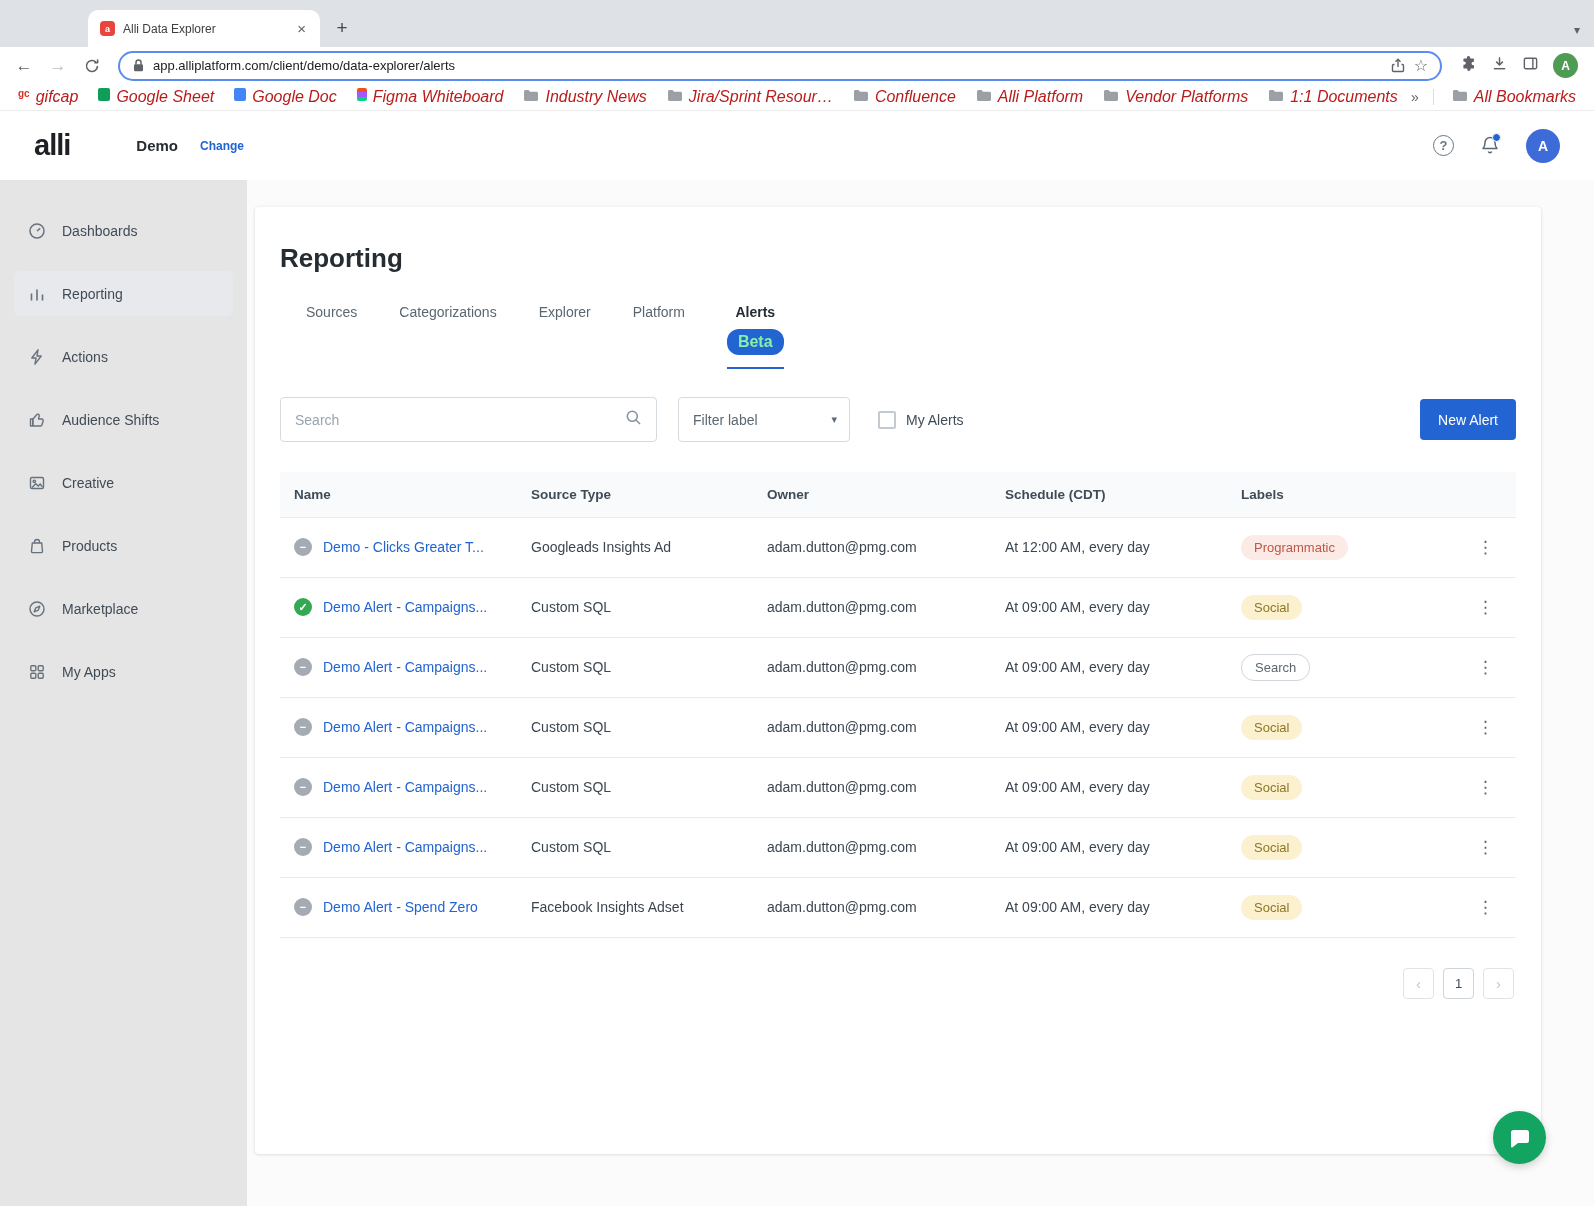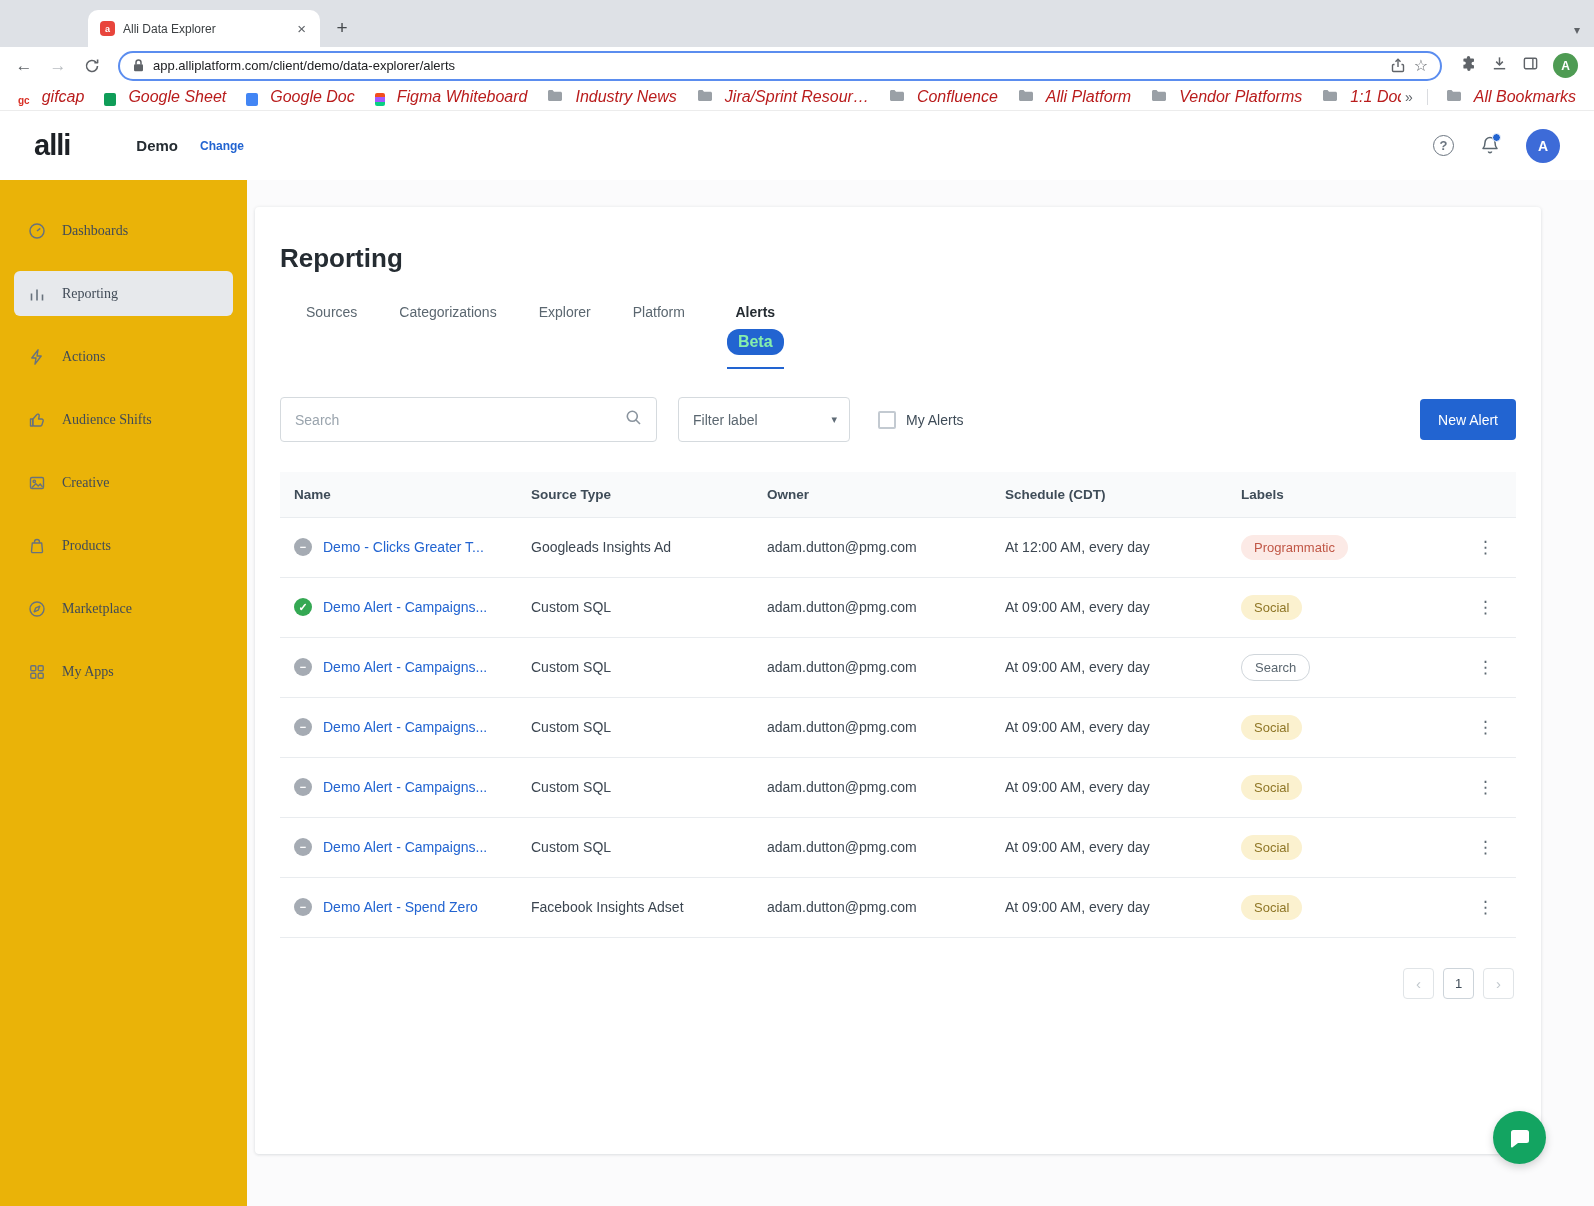--- a/index.html
+++ b/index.html
@@ -20,21 +20,21 @@
   .nav-btn.disabled { color:#b9bdc1; }
   .omnibox { flex:1; height:30px; margin:0 6px; border:2px solid #5b8def; border-radius:16px; background:#fff; display:flex; align-items:center; padding:0 12px; gap:8px; }
   .omnibox-url { font-size:13px; color:#202124; flex:1; white-space:nowrap; overflow:hidden; }
   .omni-icon { display:grid; place-items:center; }
   .star { font-size:16px; color:#5f6368; }
   .toolbar-right { display:flex; align-items:center; gap:14px; padding:0 6px; }
   .browser-avatar { width:25px; height:25px; border-radius:50%; background:#4e9b53; color:#fff; font-size:12px; font-weight:bold; display:grid; place-items:center; }
 
   .bookmarks-bar { height:27px; background:#fff; display:flex; align-items:center; padding:0 10px; border-bottom:1px solid #ececec; }
   .bm-list { display:flex; align-items:center; gap:4px; flex:1; overflow:hidden; }
-  .bm-item { display:flex; align-items:flex-end; gap:12px; padding:3px 8px; border-radius:6px; white-space:nowrap; }
+  .bm-item { display:flex; align-items:flex-start; gap:6px; padding:3px 8px; border-radius:6px; white-space:nowrap; }
   .bm-label { font-size:16px; color:#b91c1c;font-style:italic; }
   .bm-gc { color:#d93025; font-weight:bold; font-size:10px; }
   .bm-sq { width:12px; height:13px; border-radius:2px; display:inline-block; }
   .bm-sq.figma { width:10px; background:linear-gradient(180deg,#f24e1e 33%,#a259ff 33%,#a259ff 66%,#0acf83 66%); }
   .bm-right { display:flex; align-items:center; gap:10px; }
   .bm-overflow { color:#5f6368; font-size:14px; padding:0 4px; }
   .bm-divider { width:1px; height:16px; background:#dadce0; }
 
   
   .app-header { height:69px; background:#fff; display:flex; align-items:center; padding:0 34px; }
@@ -42,21 +42,21 @@
   .client-name { margin-left:66px; font-size:15px; font-weight:bold; color:#252c32; }
   .change-link { margin-left:22px; font-size:12px; font-weight:600; color:#2264d1; cursor:pointer; }
   .header-right { margin-left:auto; display:flex; align-items:center; gap:26px; }
   .help-icon { width:21px; height:21px; border:1.5px solid #6b7580; border-radius:50%; color:#6b7580; font-size:13px; font-weight:bold; display:grid; place-items:center; }
   .bell-wrap { position:relative; display:grid; place-items:center; }
   .bell-dot { position:absolute; top:-2px; right:-1px; width:9px; height:9px; border-radius:50%; background:#2264d1; border:1.5px solid #fff; }
   .app-avatar { width:34px; height:34px; border-radius:50%; background:#3d6bd8; color:#fff; font-size:14px; font-weight:bold; display:grid; place-items:center; }
 
   
   .app-body { display:flex; height:1026px; }
-  .sidebar { width:247px; background:#eab308; padding-top:28px; flex:none;font-family:Liberation Serif, serif; }
+  .sidebar { width:247px; background:#e5e5e5; padding-top:28px; flex:none; }
   .side-item { display:flex; align-items:center; gap:16px; height:45px; margin:0 14px 18px 14px; padding-left:14px; border-radius:6px; cursor:pointer; }
   .side-item.active { background:#e7e9ec; }
   .side-label { font-size:14px; color:#414b57; }
   .side-icon { display:grid; place-items:center; width:18px; }
 
   .content { flex:1; position:relative; }
   .card { margin:27px 53px 0 8px; height:947px; background:#fff; border-radius:4px; box-shadow:0 0 4px rgba(33,43,54,.06), 0 1px 3px rgba(33,43,54,.1); padding:36px 25px 0 25px; }
   .page-title { font-size:26px; font-weight:600; color:#252c32; }
 
   .tabs { display:flex; gap:42px; margin-top:30px; align-items:flex-start;margin-left:26px; }

